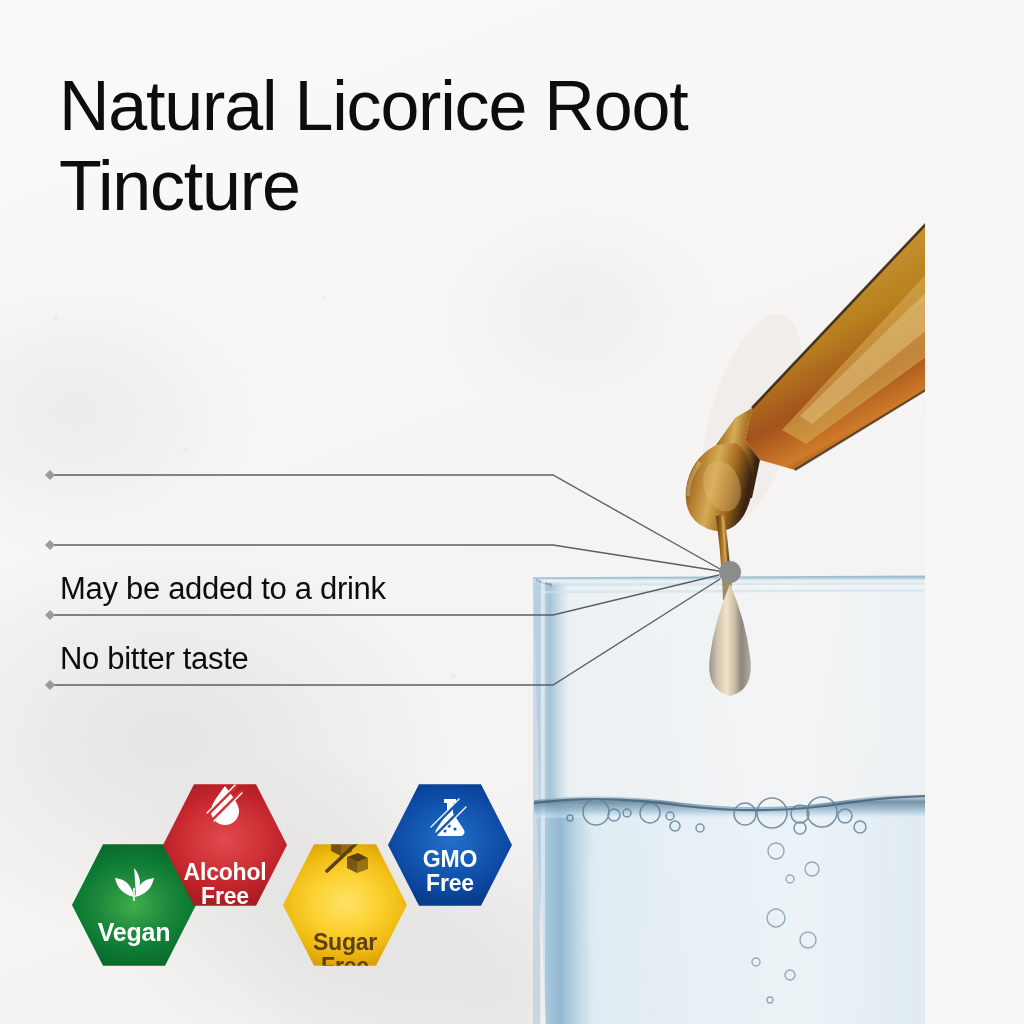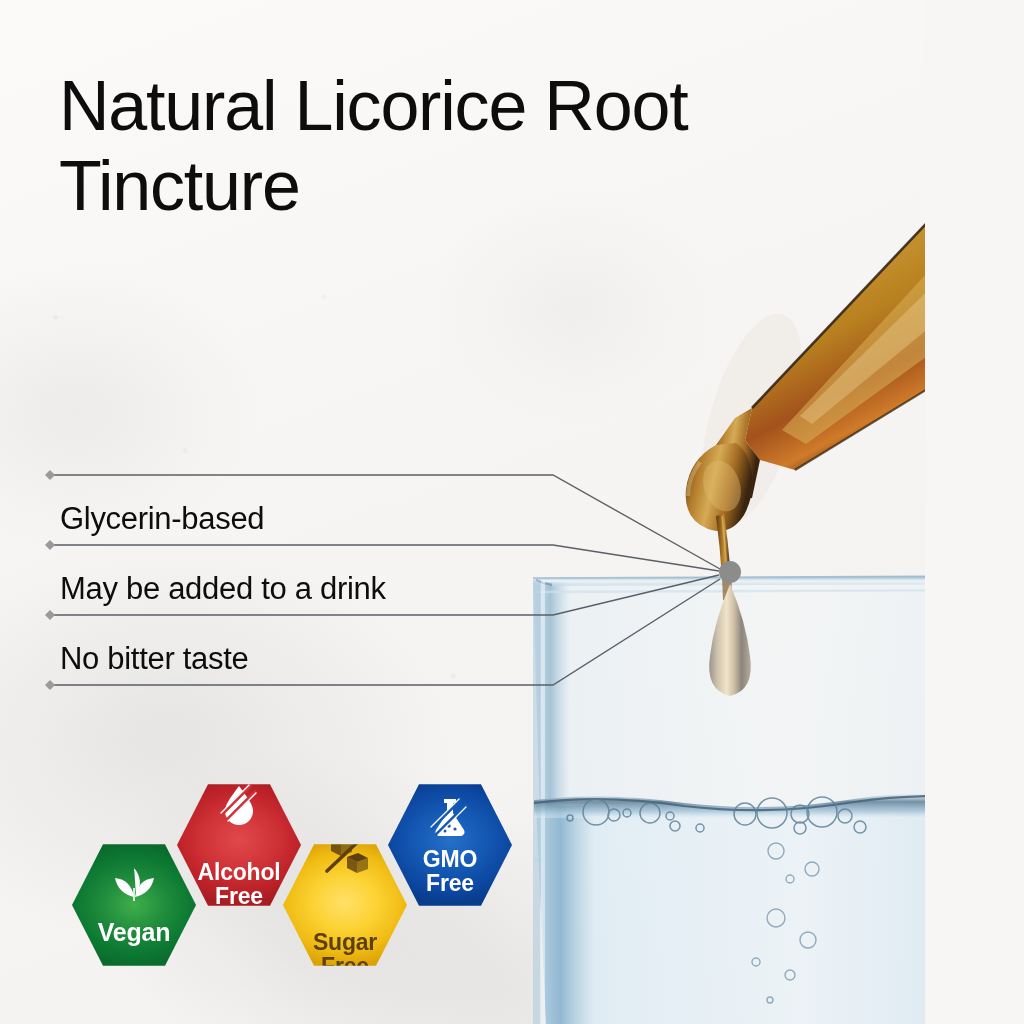--- a/index.html
+++ b/index.html
@@ -72,21 +72,21 @@
   .badge .icon { display:block; }
   .badge .txt { font-weight:700; letter-spacing:-.2px; }
 
   #badge-vegan {
     left:72px; top:841px; width:124px; height:128px;
     background: radial-gradient(ellipse 60% 48% at 50% 50%, #3fae4a 0%, #1e8a3c 46%, #0d7a33 76%, #0a6b2c 100%);
   }
   #badge-vegan .txt { font-size:25px; line-height:26px; margin-top:4px; }
 
   #badge-alcohol {
-    left:177px; top:781px; width:124px; height:128px;
+    left:163px; top:781px; width:124px; height:128px;
     background: radial-gradient(ellipse 62% 50% at 50% 46%, #e0494d 0%, #cf3237 48%, #bd2228 80%, #a81d24 100%);
     gap: 26px;
   }
   #badge-alcohol .txt { font-size:23px; line-height:24px; margin-top:3px; }
 
   #badge-sugar {
     left:283px; top:841px; width:124px; height:128px;
     background: radial-gradient(ellipse 62% 50% at 50% 48%, #ffe169 0%, #fcd233 42%, #f0bc14 76%, #dca306 100%);
     color:#5a3c12;
     gap:48px;
@@ -258,23 +258,20 @@
       <path d="M45,615 l5,-5 l5,5 l-5,5 Z"></path>
       <path d="M45,685 l5,-5 l5,5 l-5,5 Z"></path>
     </g>
 
     <circle cx="730" cy="572" r="11" fill="#8c8c8c"></circle>
   </svg>
 
   <h1 id="title">Natural Licorice Root Tincture</h1>
 
 
-  <div class="feature" id="f1">
-    <div class="feature-label">Glycerin-based</div>
-  </div>
   <div class="feature" id="f3">
     <div class="feature-label">No bitter taste</div>
   </div>
   <div class="feature" id="f2">
     <div class="feature-label">May be added to a drink</div>
   </div>
 
   <div class="badge" id="badge-vegan">
     <span class="icon">
       <svg width="48" height="46" viewBox="0 0 48 46">

